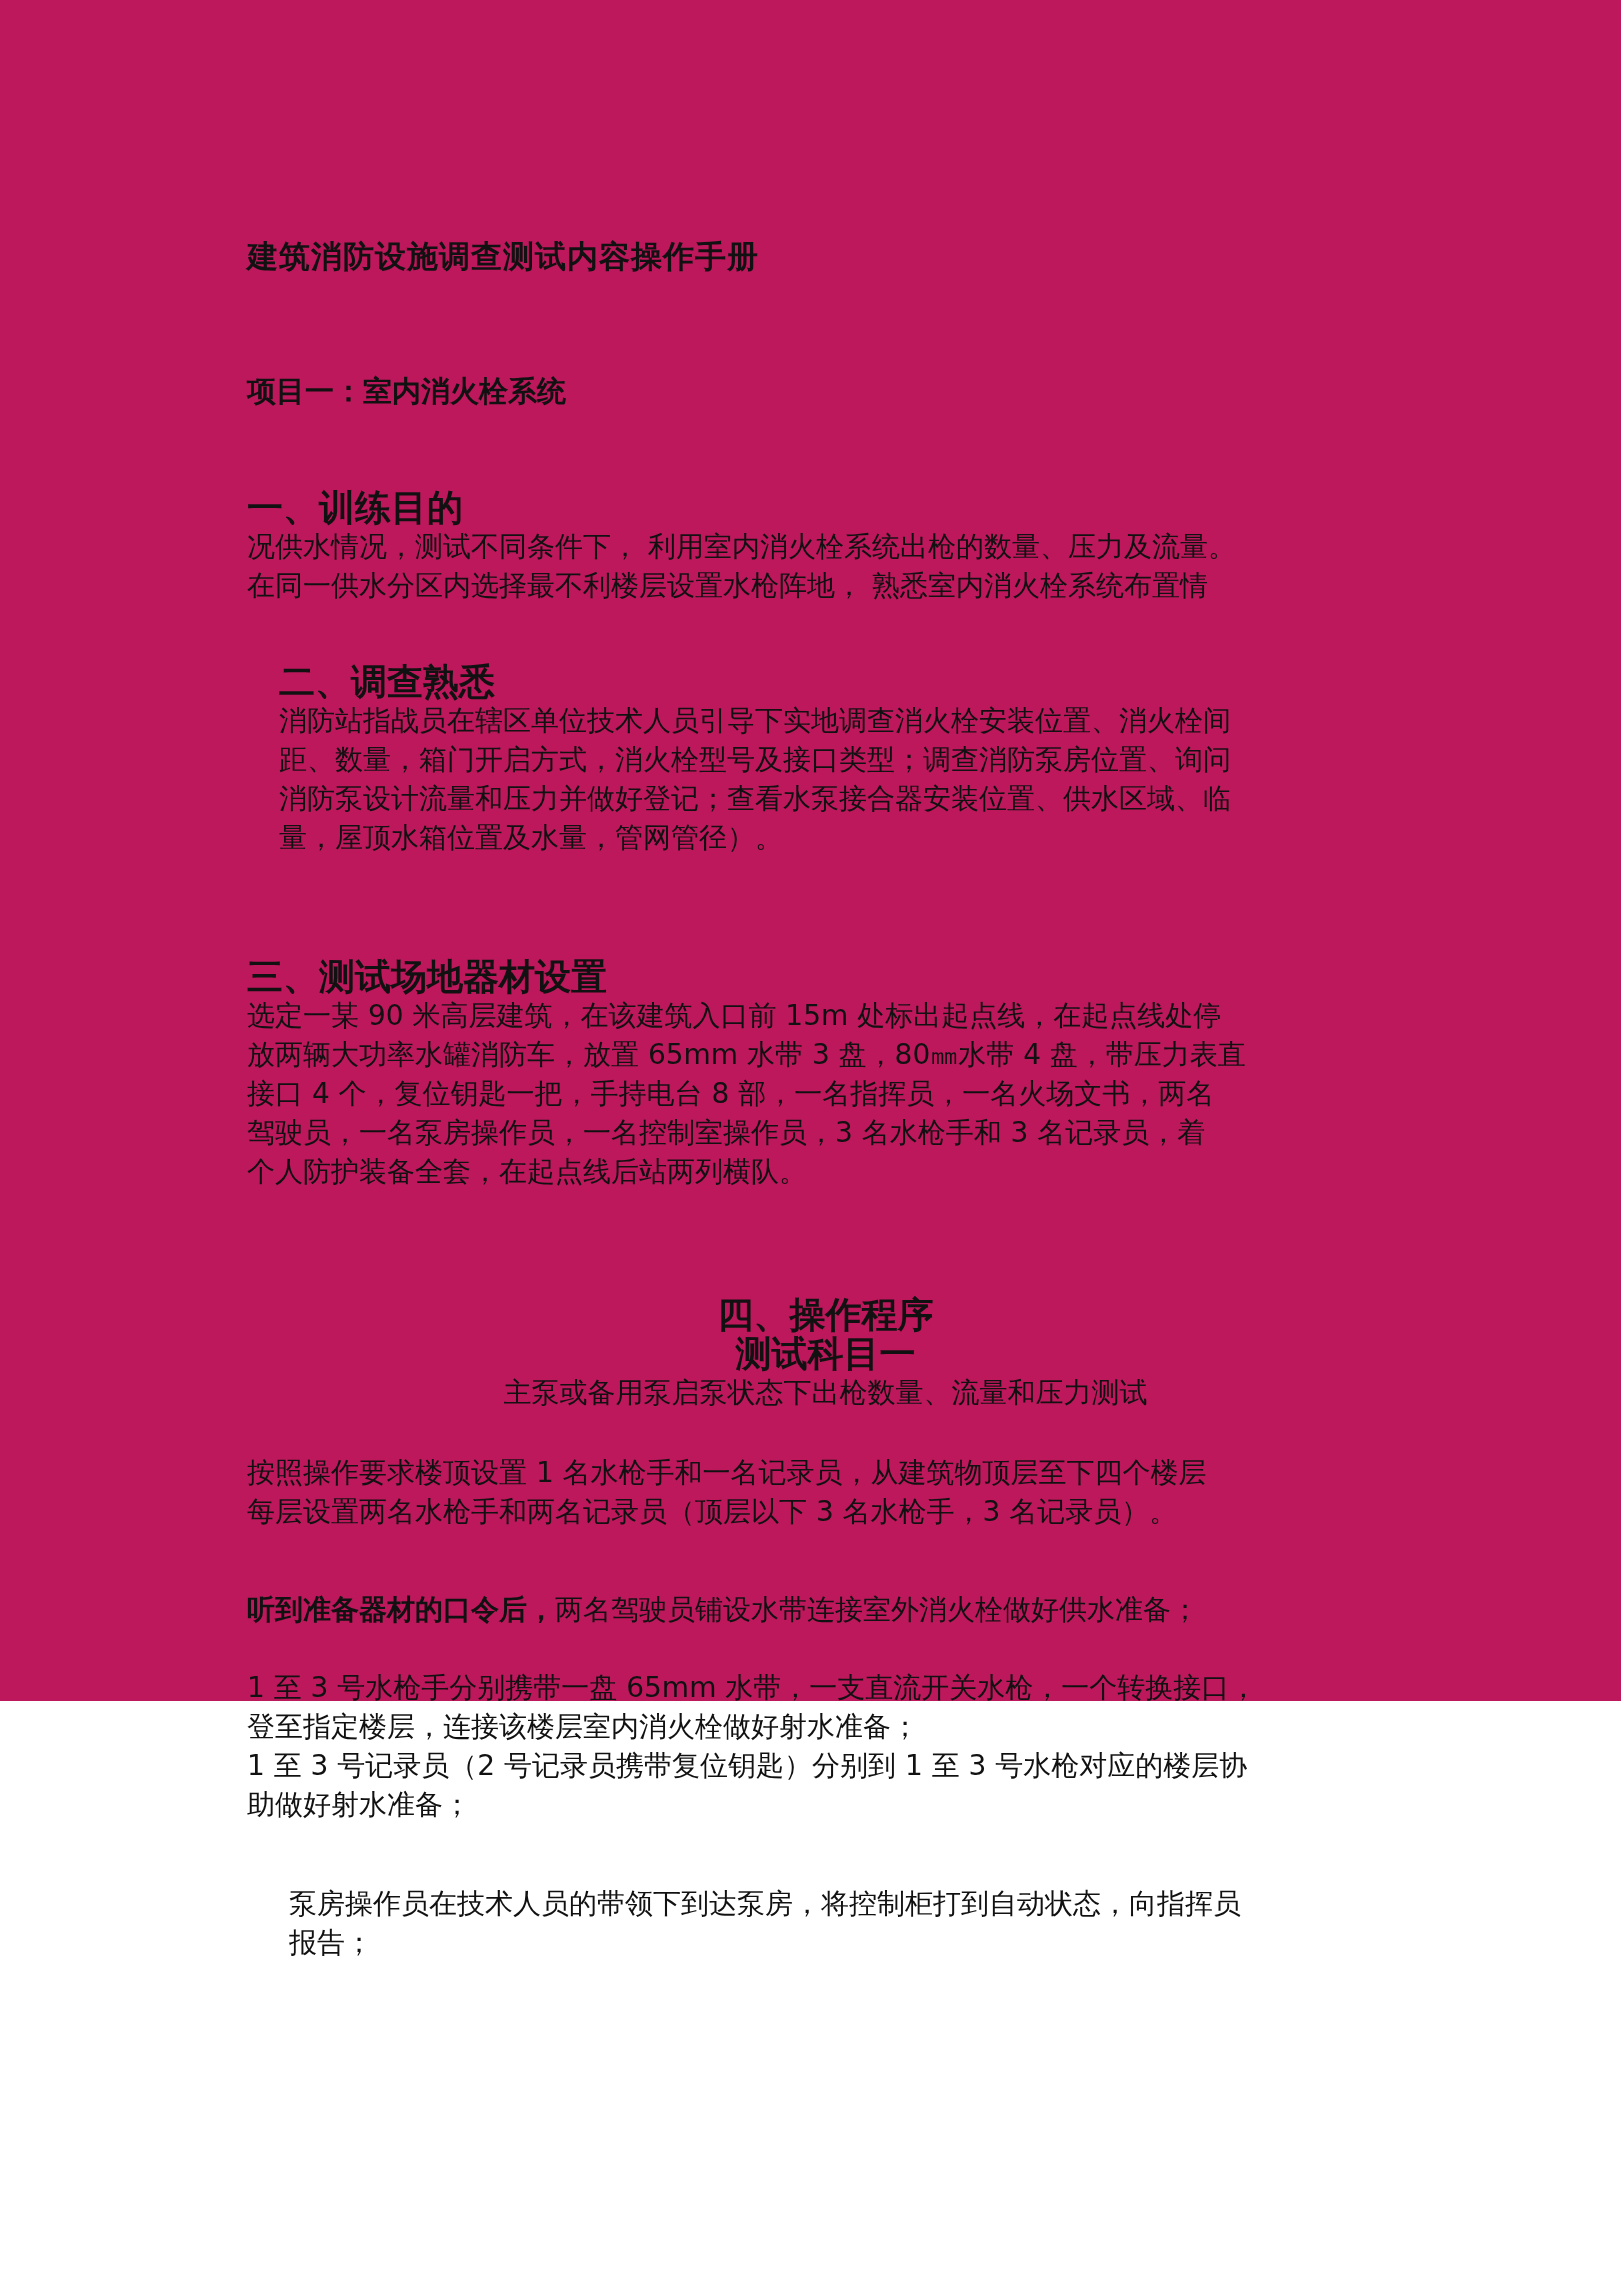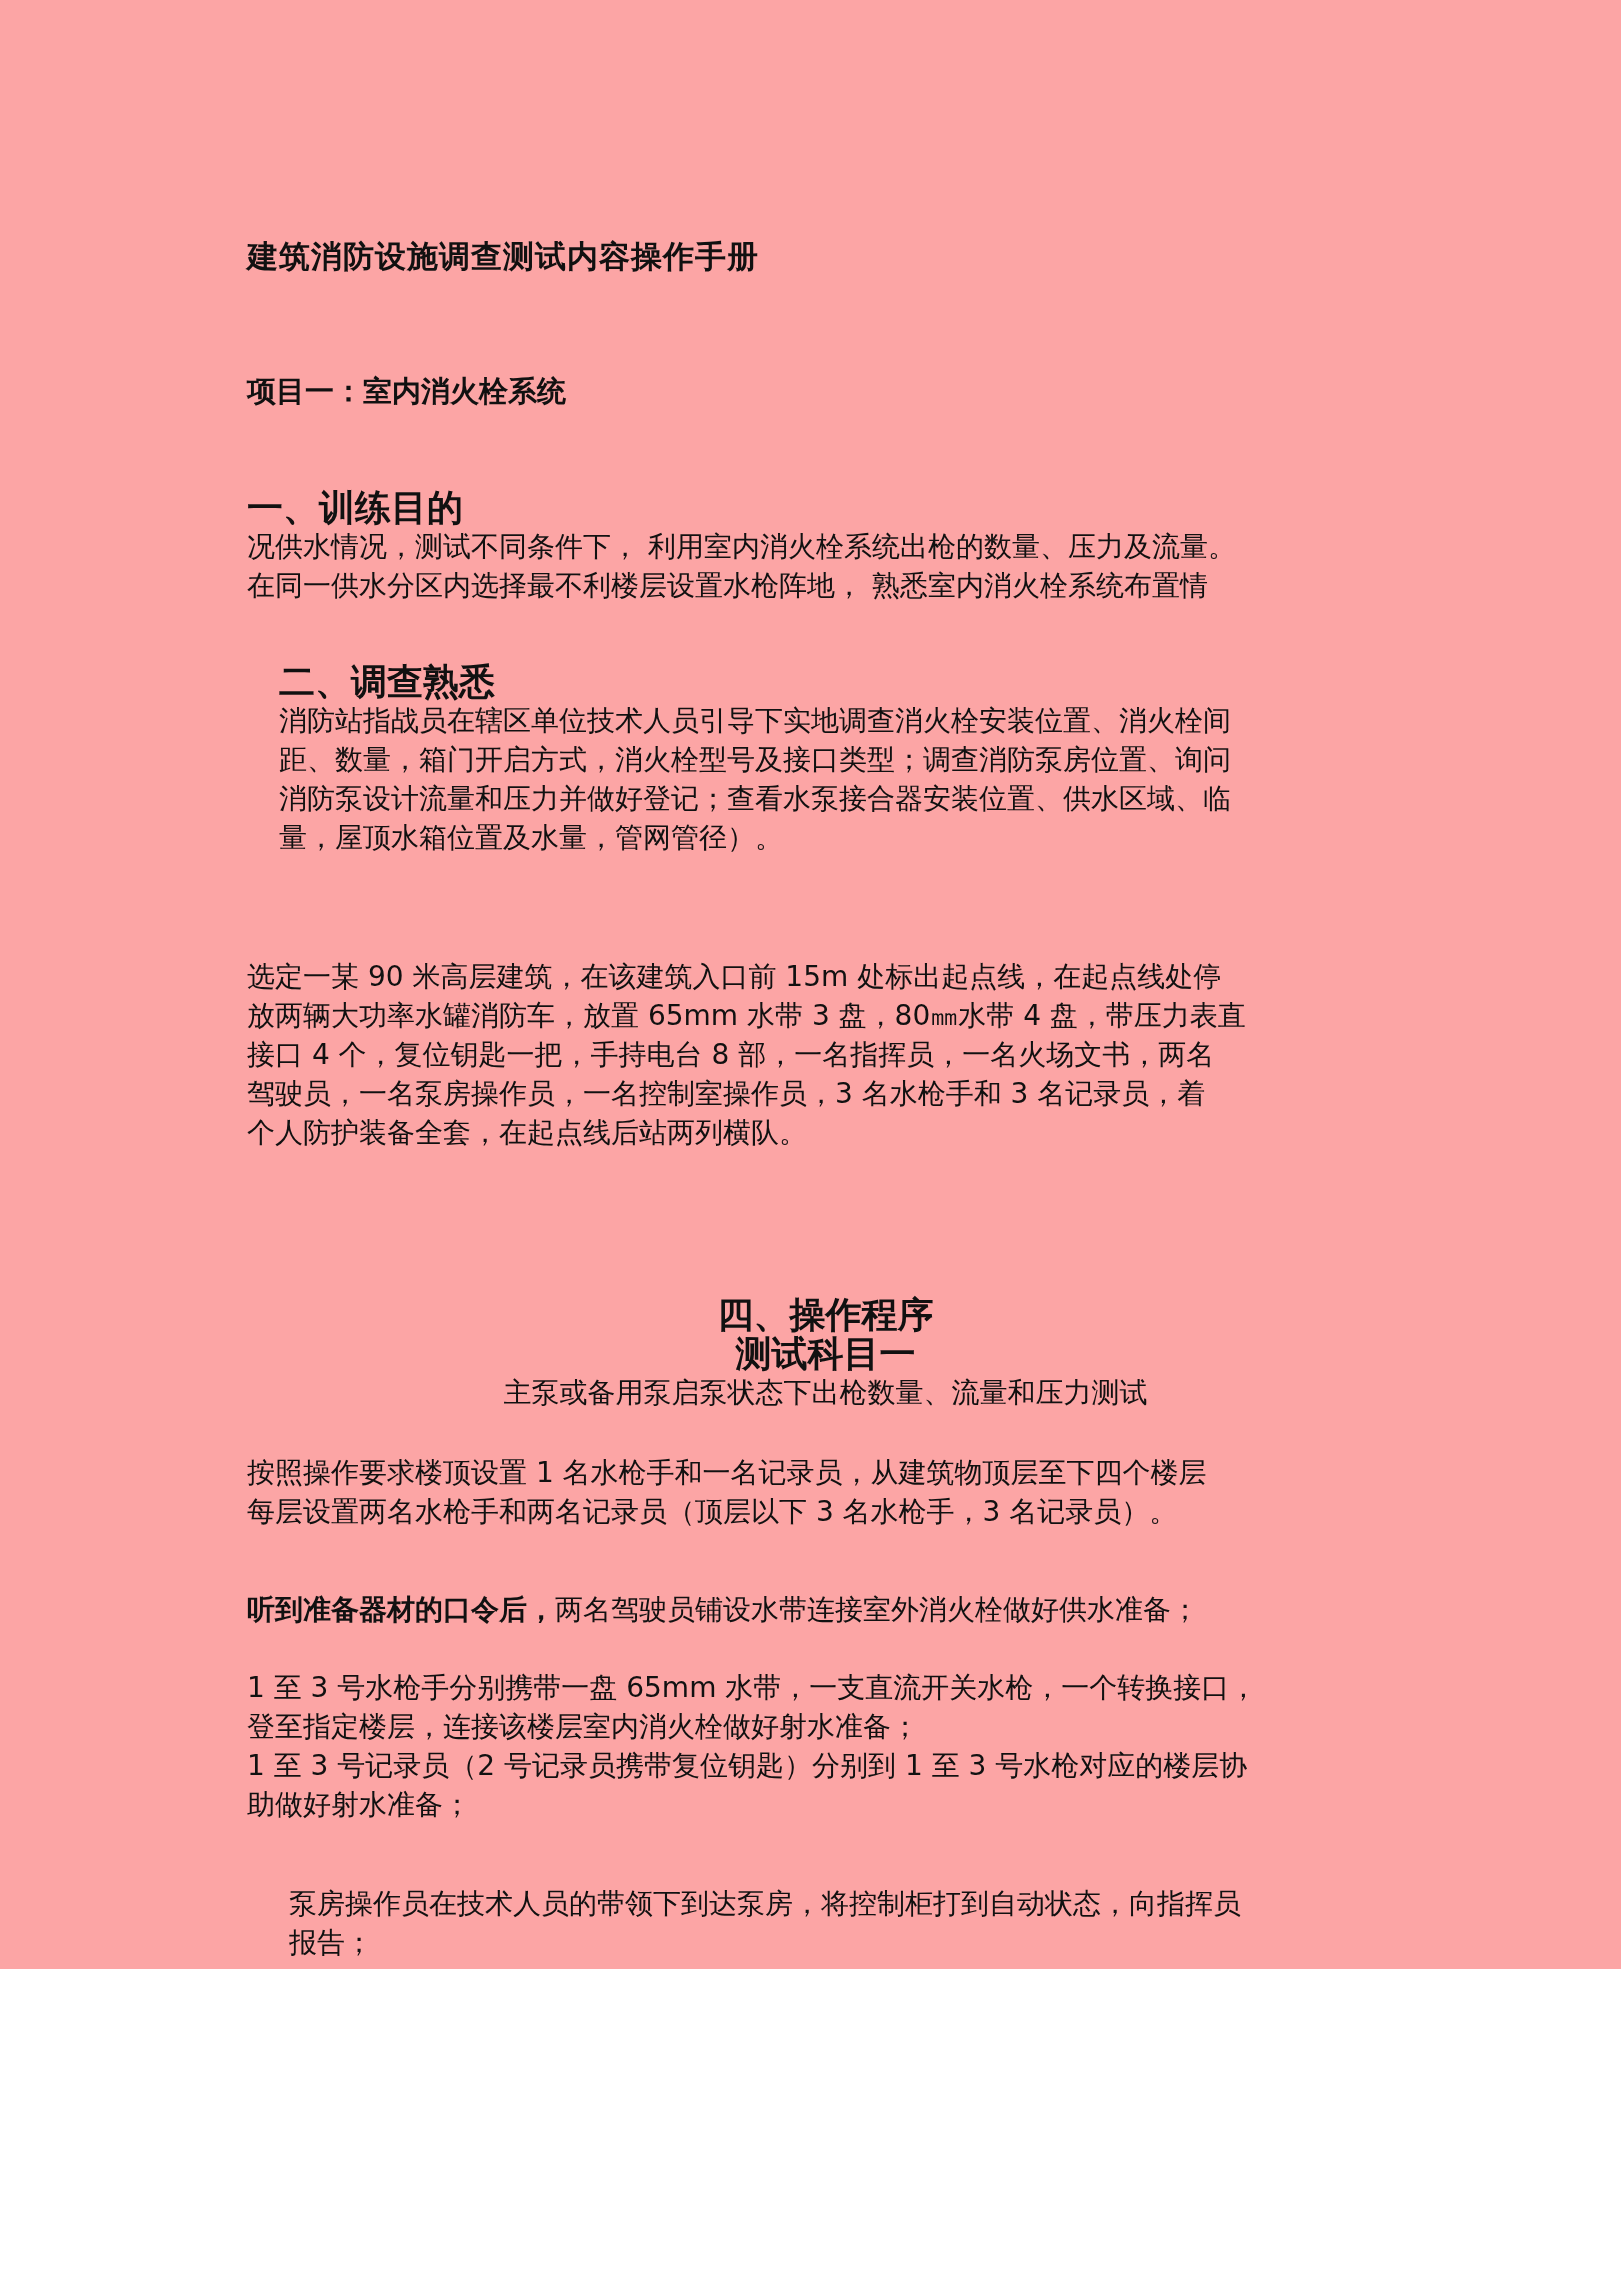--- a/index.html
+++ b/index.html
@@ -1,18 +1,18 @@
 <!DOCTYPE html>
 <html><head>
 <meta charset="utf-8">
 <style>
   html, body { margin: 0; padding: 0; background: #ffffff; }
   body { width: 1621px; height: 2293px; position: relative; overflow: hidden;
          font-family: "DejaVu Sans", "Liberation Sans", sans-serif; color: #111; }
-  .page { position: absolute; left: 0; top: 0; width: 1621px; height: 1969px; background: #fca5a5; }
+  .page { position: absolute; left: 0; top: 0; width: 1621px; height: 1701px; background: #be185d; }
   .blk { position: absolute; left: 247px; width: 1157px; }
   .title { top: 235px; font-size: 31px; font-weight: bold; letter-spacing: 1px; line-height: 43px; }
   .project { top: 370px; font-size: 29px; font-weight: bold; line-height: 43px; }
   .h { font-size: 36px; font-weight: bold; line-height: 39px; }
   .p { font-size: 28px; line-height: 39px; white-space: nowrap; }
   .line { display: block; height: 39px; }
   .b { font-weight: bold; }
 </style>
 </head>
 <body>
@@ -35,20 +35,21 @@
     <div class="h">二、调查熟悉</div>
     <div class="p">
       <span class="line">消防站指战员在辖区单位技术人员引导下实地调查消火栓安装位置、消火栓间</span>
       <span class="line">距、数量，箱门开启方式，消火栓型号及接口类型；调查消防泵房位置、询问</span>
       <span class="line">消防泵设计流量和压力并做好登记；查看水泵接合器安装位置、供水区域、临</span>
       <span class="line">量，屋顶水箱位置及水量，管网管径）。</span>
     </div>
   </div>
 
   <div class="blk" style="top:957px;">
+    <div class="h">三、测试场地器材设置</div>
     <div class="p">
       <span class="line">选定一某 90 米高层建筑，在该建筑入口前 15m 处标出起点线，在起点线处停</span>
       <span class="line">放两辆大功率水罐消防车，放置 65mm 水带 3 盘，80㎜水带 4 盘，带压力表直</span>
       <span class="line">接口 4 个，复位钥匙一把，手持电台 8 部，一名指挥员，一名火场文书，两名</span>
       <span class="line">驾驶员，一名泵房操作员，一名控制室操作员，3 名水枪手和 3 名记录员，着</span>
       <span class="line">个人防护装备全套，在起点线后站两列横队。</span>
     </div>
   </div>
 
   <div class="blk" style="top:1295px;text-align:center;">

